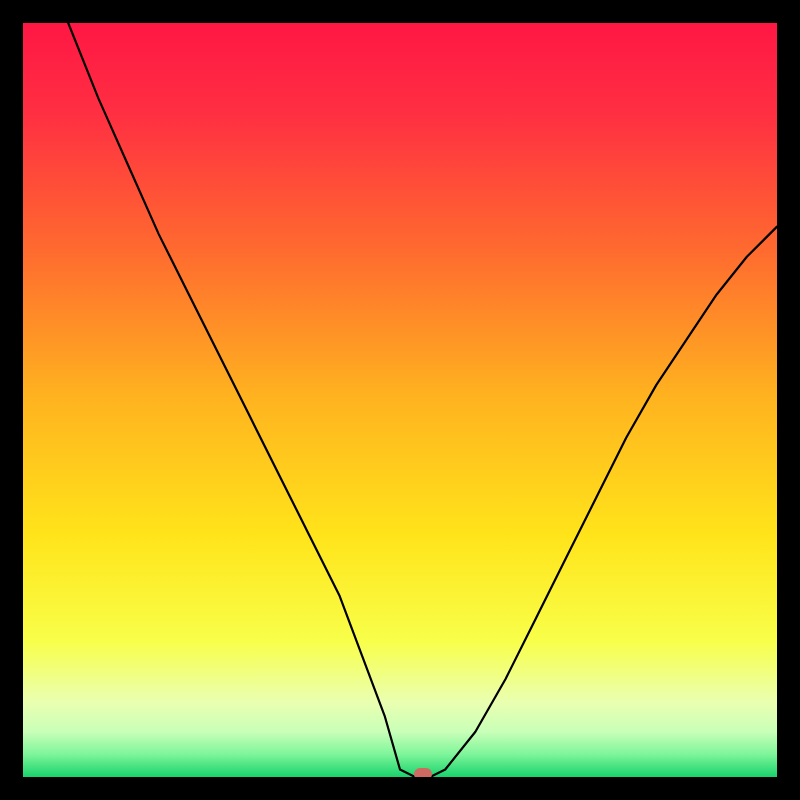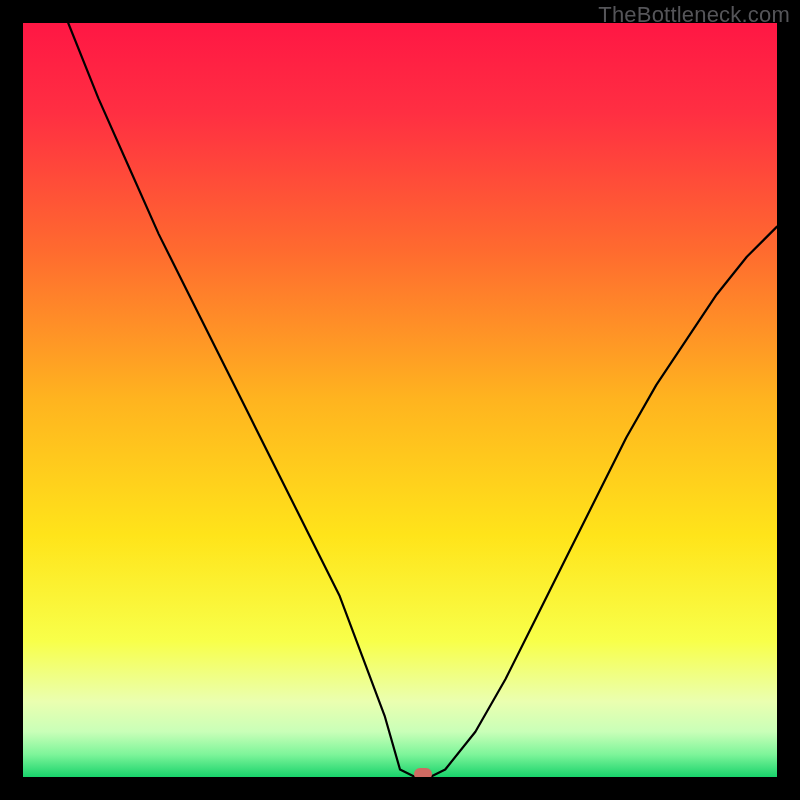--- a/index.html
+++ b/index.html
@@ -49,21 +49,20 @@
     font-size: 22px;
     font-weight: 500;
     letter-spacing: 0.2px;
   }
 </style>
 </head>
 <body>
 
 <div class="frame">
 
-  <div class="watermark">TheBottleneck.com</div>
 
   <div class="plot-area">
 
     <svg class="gradient" viewBox="0 0 100 100" preserveAspectRatio="none">
       <defs>
         <linearGradient id="bg-grad" x1="0" y1="0" x2="0" y2="1">
             <stop offset="0%" stop-color="#ff1744"></stop>
             <stop offset="12%" stop-color="#ff2f42"></stop>
             <stop offset="30%" stop-color="#ff6a2f"></stop>
             <stop offset="50%" stop-color="#ffb41f"></stop>

